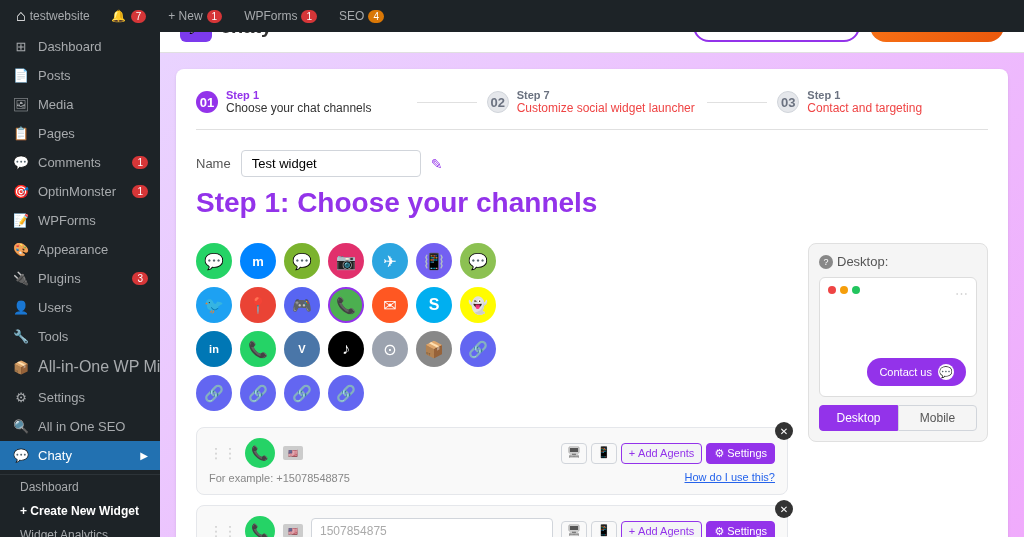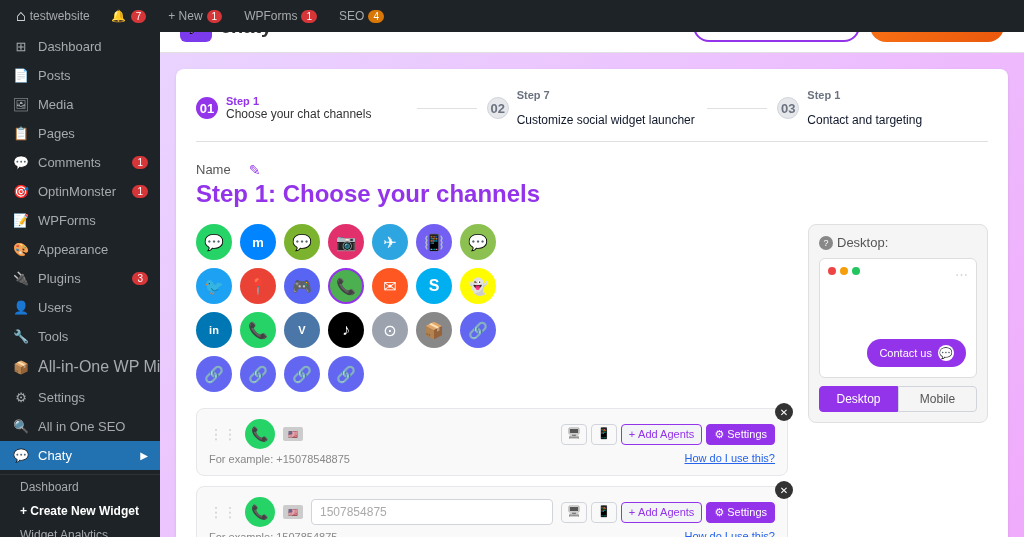--- a/index.html
+++ b/index.html
@@ -45,31 +45,31 @@
     
     .steps-row { display: flex; align-items: center; gap: 0; margin-bottom: 20px; border-bottom: 1px solid #e0e0e0; padding-bottom: 14px; }
     .step-item { display: flex; align-items: center; gap: 8px; flex: 1; }
     .step-circle { width: 22px; height: 22px; border-radius: 50%; display: flex; align-items: center; justify-content: center; font-size: 13px; font-weight: 700; flex-shrink: 0; }
     .step-circle.active { background: #9333ea; color: #fff; }
     .step-circle.inactive { background: #e5e7eb; color: #6b7280; border: 1px solid #d1d5db; }
     .step-text { display: flex; flex-direction: column; }
     .step-label { font-size: 11px; color: #9333ea; font-weight: 600; }
     .step-label.inactive { color: #6b7280; }
     .step-sublabel { font-size: 12px; color: #333; font-weight: 500; }
-    .step-sublabel.inactive { color: #0f172a; margin-top: 12px; }
+    .step-sublabel.inactive { color: #ef4444; }
     .step-divider { width: 60px; height: 1px; background: #e0e0e0; margin: 0 10px; }
 
     
-    .name-row { display: flex; align-items: flex-start; gap: 18px; margin-bottom: 2px; }
+    .name-row { display: flex; align-items: center; gap: 10px; margin-bottom: 10px; }
     .name-label { font-size: 13px; color: #555; }
     .name-input { border: 1px solid #d1d5db; border-radius: 4px; padding: 5px 10px; font-size: 13px; width: 180px; }
     .name-edit-icon { color: #9333ea; cursor: pointer; font-size: 14px; }
 
     
-    .step-main-title { font-size: 24px; font-weight: 600; color: #1a1a1a; margin-bottom: 16px; }
+    .step-main-title { font-size: 28px; font-weight: 600; color: #1a1a1a; margin-bottom: 24px; }
     .step-main-title span { color: #9333ea; }
 
     
     .channels-grid { display: flex; flex-wrap: wrap; gap: 8px; margin-bottom: 16px; max-width: 320px; }
     .channel-icon {
       width: 36px; height: 36px; border-radius: 50%; display: flex; align-items: center; justify-content: center;
       cursor: pointer; font-size: 16px; border: 2px solid transparent; transition: all 0.2s;
     }
     .channel-icon.selected { border-color: #9333ea; }
 
@@ -283,20 +283,21 @@
           </div>
           <div class="step-text">
             <span class="step-label inactive">Step 1</span>
             <span class="step-sublabel inactive">Contact and targeting</span>
           </div>
         </div>
       </div>
 
       <div class="name-row">
         <span class="name-label">Name</span>
+        <input class="name-input" type="text" value="Test widget" style="">
         <span class="name-edit-icon">✎</span>
       </div>
 
       <div class="step-main-title">
         <span>Step 1:</span><span>  Choose your channels</span>
       </div>
 
       <div class="main-area">
         <div class="left-side">
 

